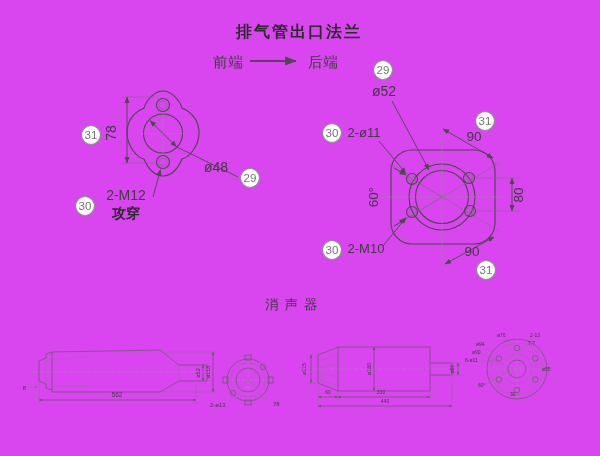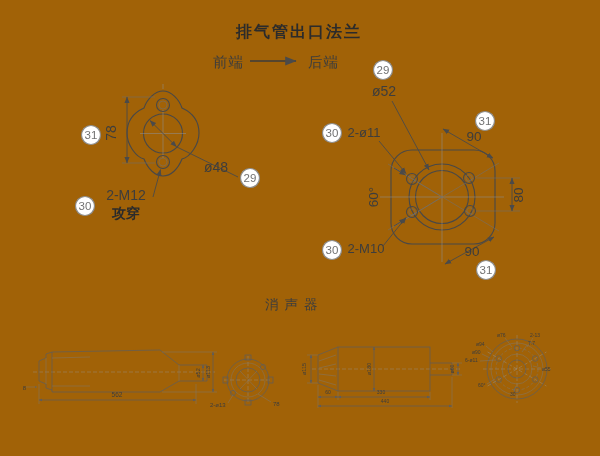--- a/index.html
+++ b/index.html
@@ -1,17 +1,17 @@
 <!DOCTYPE html>
 <html><head>
 <meta charset="utf-8">
 <style>
   html,body{margin:0;padding:0;background:#ffffff;}
   .canvas{
-    position:relative;width:600px;height:456px;background:#a16207;overflow:hidden;
+    position:relative;width:600px;height:456px;background:#d946ef;overflow:hidden;
     font-family:"Liberation Sans", sans-serif;
   }
   svg text{font-family:"Liberation Sans", sans-serif;fill:#3d3d3d;}
   svg .t-bold{font-weight:bold;fill:#2b2b2b;}
   svg .balloon-txt{fill:#727272;}
   svg .dimline{stroke:#4a4a4a;stroke-width:0.9;fill:none;}
   svg .thin{stroke:#6f6f6f;stroke-width:0.55;fill:none;}
   svg .outline{stroke:#484848;stroke-width:1.1;fill:none;}
   svg .center{stroke:#8f8f8f;stroke-width:0.55;fill:none;}
   svg .m-line{stroke:#5d5d5d;stroke-width:0.7;fill:none;}

